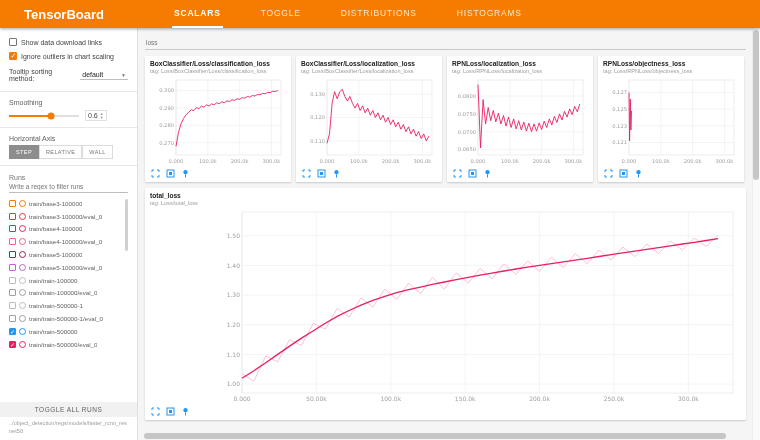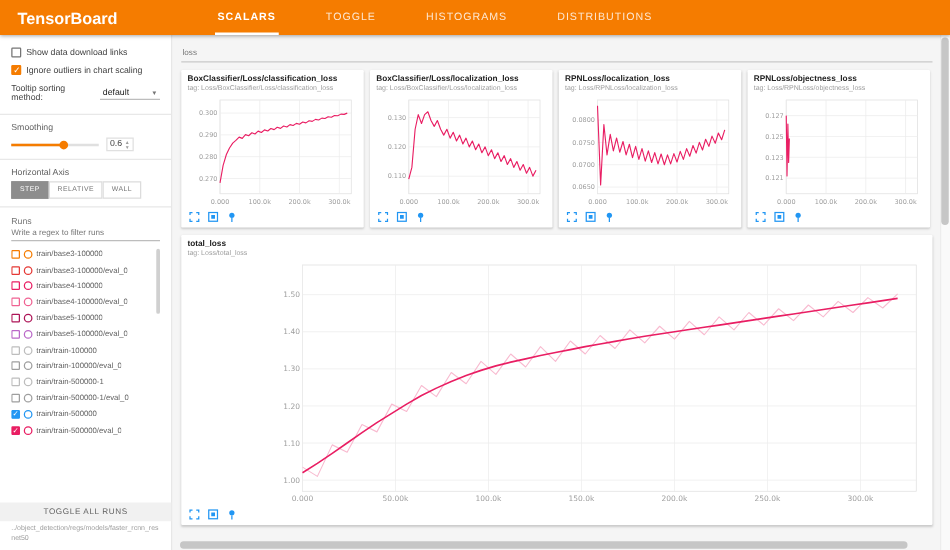--- a/index.html
+++ b/index.html
@@ -1,20 +1,20 @@
 <!DOCTYPE html>
 <html><head>
 <meta charset="utf-8">
 <style>
   *{margin:0;padding:0;box-sizing:border-box}
   html,body{width:760px;height:440px;overflow:hidden}
   body{font-family:"Liberation Sans","DejaVu Sans",sans-serif;background:#fff}
   .app{width:760px;height:440px;display:flex;flex-direction:column;position:relative}
   .header{height:28px;background:#f57c00;color:#fff;display:flex;align-items:stretch;flex-shrink:0;box-shadow:0 1px 3px rgba(0,0,0,.35);z-index:5}
-  .logo{font-size:13px;font-weight:bold;padding-left:14px;width:172px;display:flex;align-items:center}
+  .logo{font-size:13px;font-weight:bold;padding-left:24px;width:172px;display:flex;align-items:center}
   .tabs{display:flex;gap:36px;font-size:8.5px;letter-spacing:.8px}
   .tab{display:flex;align-items:center;color:rgba(255,255,255,.82);cursor:pointer;border-bottom:2px solid transparent;padding:8px 2px}
   .tab.active{color:#fff;font-weight:bold;border-bottom-color:#fff}
   .body{flex:1;display:flex;min-height:0}
   .sidebar{width:138px;background:#fff;border-right:1px solid #e0e0e0;padding:7px 9px 4px;font-size:7px;color:#424242;display:flex;flex-direction:column}
   .chk-row{display:flex;align-items:center;gap:4px;margin:3px 0;cursor:pointer}
   .chk{width:8px;height:8px;border:1px solid #757575;border-radius:1px;flex-shrink:0;position:relative}
   .chk.checked{background:#f57c00;border-color:#f57c00}
   .chk.checked::after{content:"✓";position:absolute;color:#fff;font-size:7px;left:.5px;top:-1px}
   .field-label{color:#616161;margin-top:5px}
@@ -61,22 +61,22 @@
 </head>
 <body>
 
 <div class="app">
 
   <div class="header">
     <div class="logo">TensorBoard</div>
     <div class="tabs">
       <span class="tab active">SCALARS</span>
       <span class="tab">TOGGLE</span>
+      <span class="tab">DISTRIBUTIONS</span>
       <span class="tab">HISTOGRAMS</span>
-      <span class="tab">DISTRIBUTIONS</span>
     </div>
   </div>
 
   <div class="body">
     <div class="sidebar">
 
       <label class="chk-row">
         <span class="chk"></span>
         <span>Show data download links</span>
       </label>

